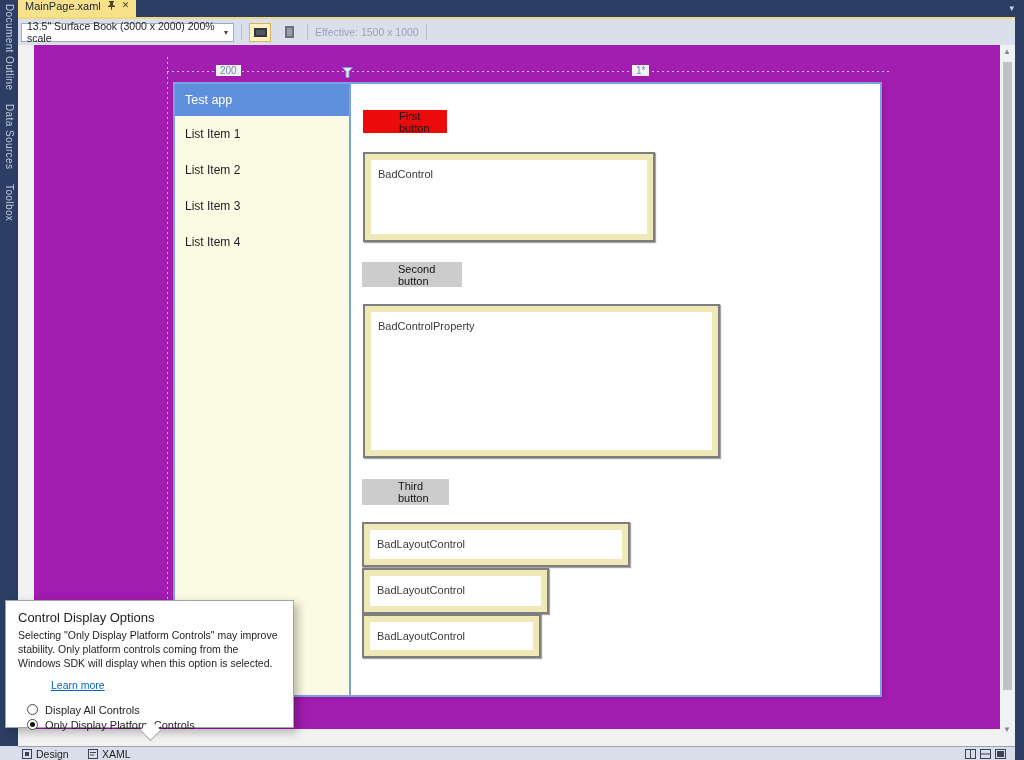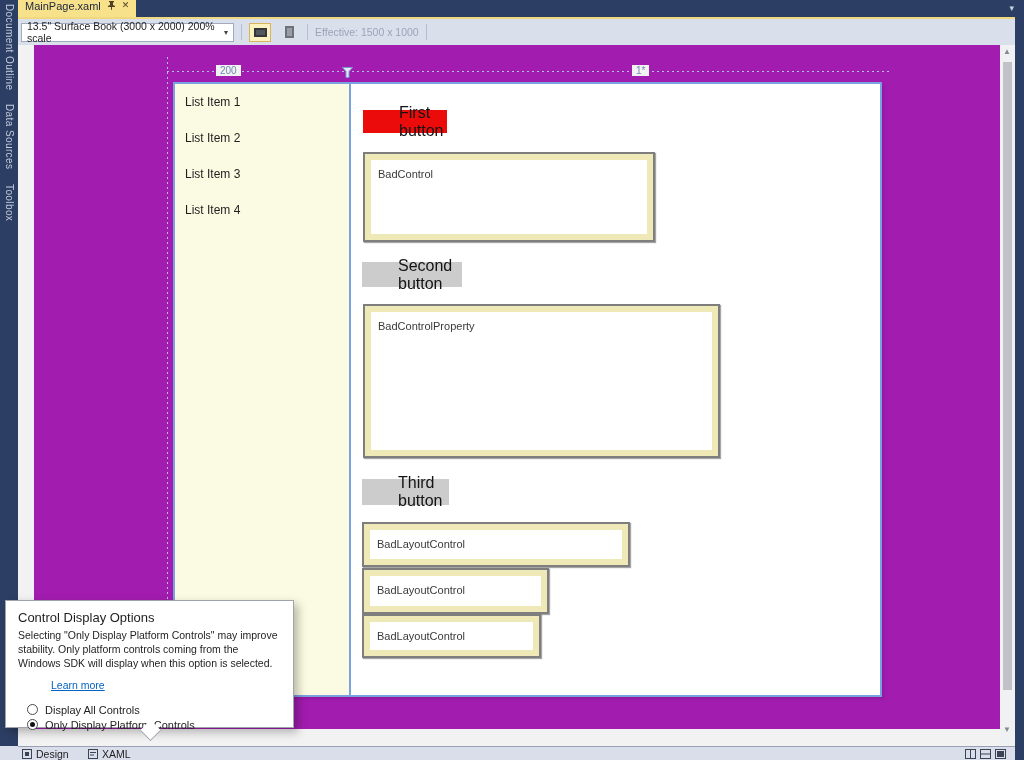--- a/index.html
+++ b/index.html
@@ -46,21 +46,21 @@
 
   
   .page { position:absolute; left:139px; top:37px; width:709px; height:615px; background:#fff;
     border:2px solid #7aa2e0; box-shadow:2px 2px 3px rgba(0,0,0,.10); }
   .nav-col { position:absolute; left:0; top:0; width:176px; height:100%; background:#fbfbe3;
     border-right:2px solid #7aa2e0; }
   .nav-header { height:32px; background:#5e8fdc; color:#ffffff; font-size:12.5px; line-height:32px; padding-left:10px; }
   .nav-item { height:36px; line-height:36px; padding-left:10px; font-size:12px; color:#1f1f1f; }
 
   .uwp-btn { position:absolute; display:flex; align-items:center; justify-content:center;
-    font-size:16px; color:#141414;padding-left:36px; }
+    font-size:11px; color:#141414;padding-left:36px; }
   .btn-first { left:188px; top:26px; width:84px; height:23px; background:#ec0b0b; }
   .btn-second { left:187px; top:178px; width:100px; height:25px; background:#cccccc; }
   .btn-third { left:187px; top:395px; width:87px; height:26px; background:#cccccc; }
 
   .bad-box { position:absolute; border:2px solid #7e7e7e; background:#efe9b8; padding:6px;
     box-shadow:1px 1px 1px rgba(0,0,0,.35); }
   .bad-box-inner { background:#fff; width:100%; height:100%; font-size:11px; color:#3a3a3a;
     padding:8px 0 0 7px; overflow:hidden; }
   .box-badcontrol { left:188px; top:68px; width:292px; height:90px; }
   .box-badcontrolproperty { left:188px; top:220px; width:357px; height:154px; }
@@ -159,20 +159,21 @@
     <span class="ruler-label rl-200">200</span>
     <span class="ruler-label rl-1star">1*</span>
     <span class="splitter-marker">
       <svg width="11" height="11" viewBox="0 0 11 11">
           <path d="M0.5 0.5h10l-3.5 4v6h-3v-6z" fill="#e3eaf7" stroke="#7d9bd1"></path>
         </svg>
     </span>
 
     <div class="page">
       <div class="nav-col">
+        <div class="nav-header">Test app</div>
         <div class="nav-item">List Item 1</div>
         <div class="nav-item">List Item 2</div>
         <div class="nav-item">List Item 3</div>
         <div class="nav-item">List Item 4</div>
       </div>
 
       <div class="uwp-btn btn-first">First button</div>
 
       <div class="bad-box box-badcontrol">
         <div class="bad-box-inner">BadControl</div>

